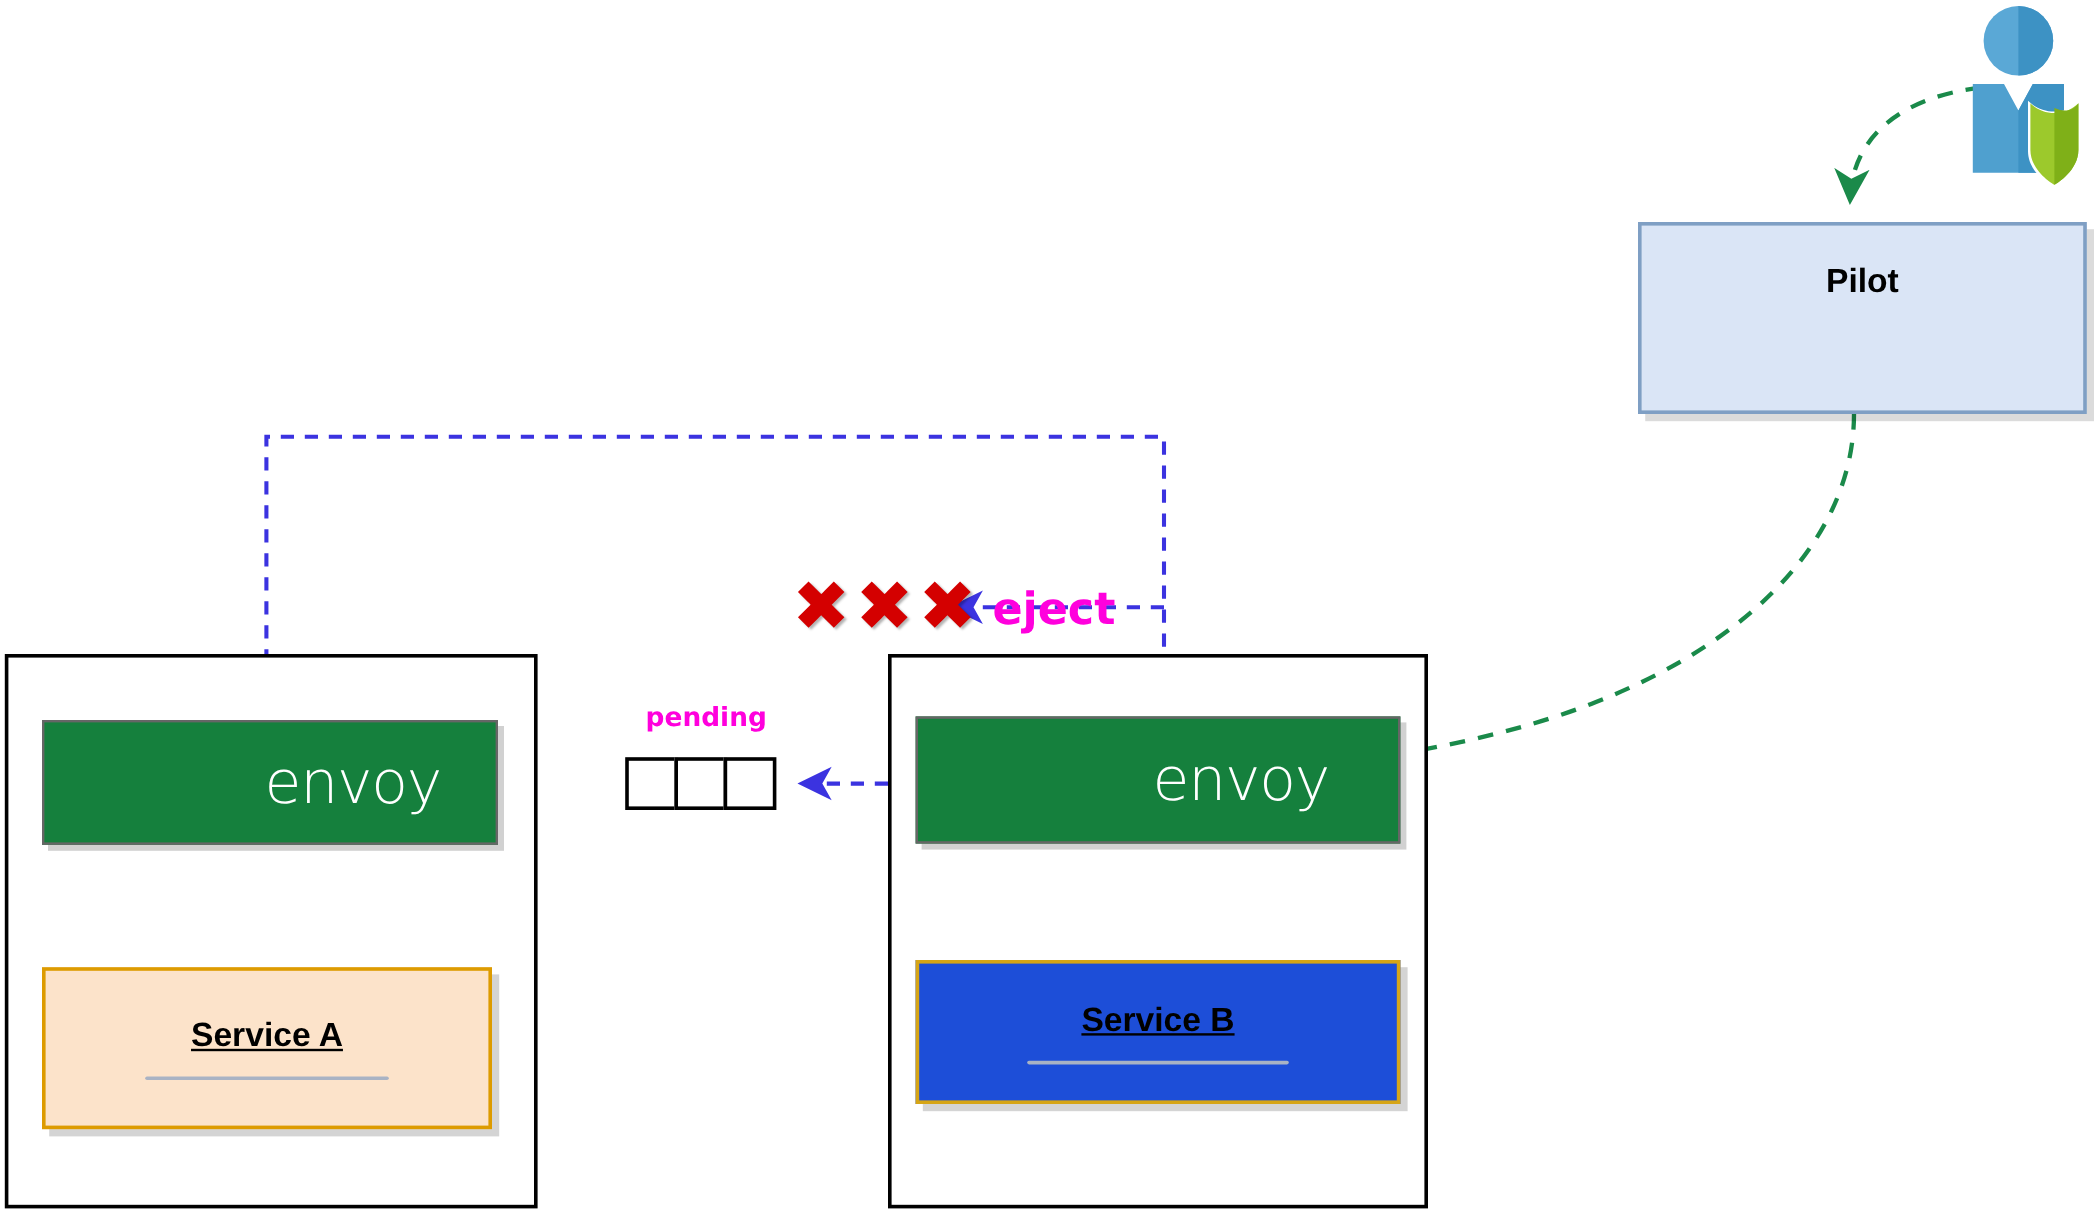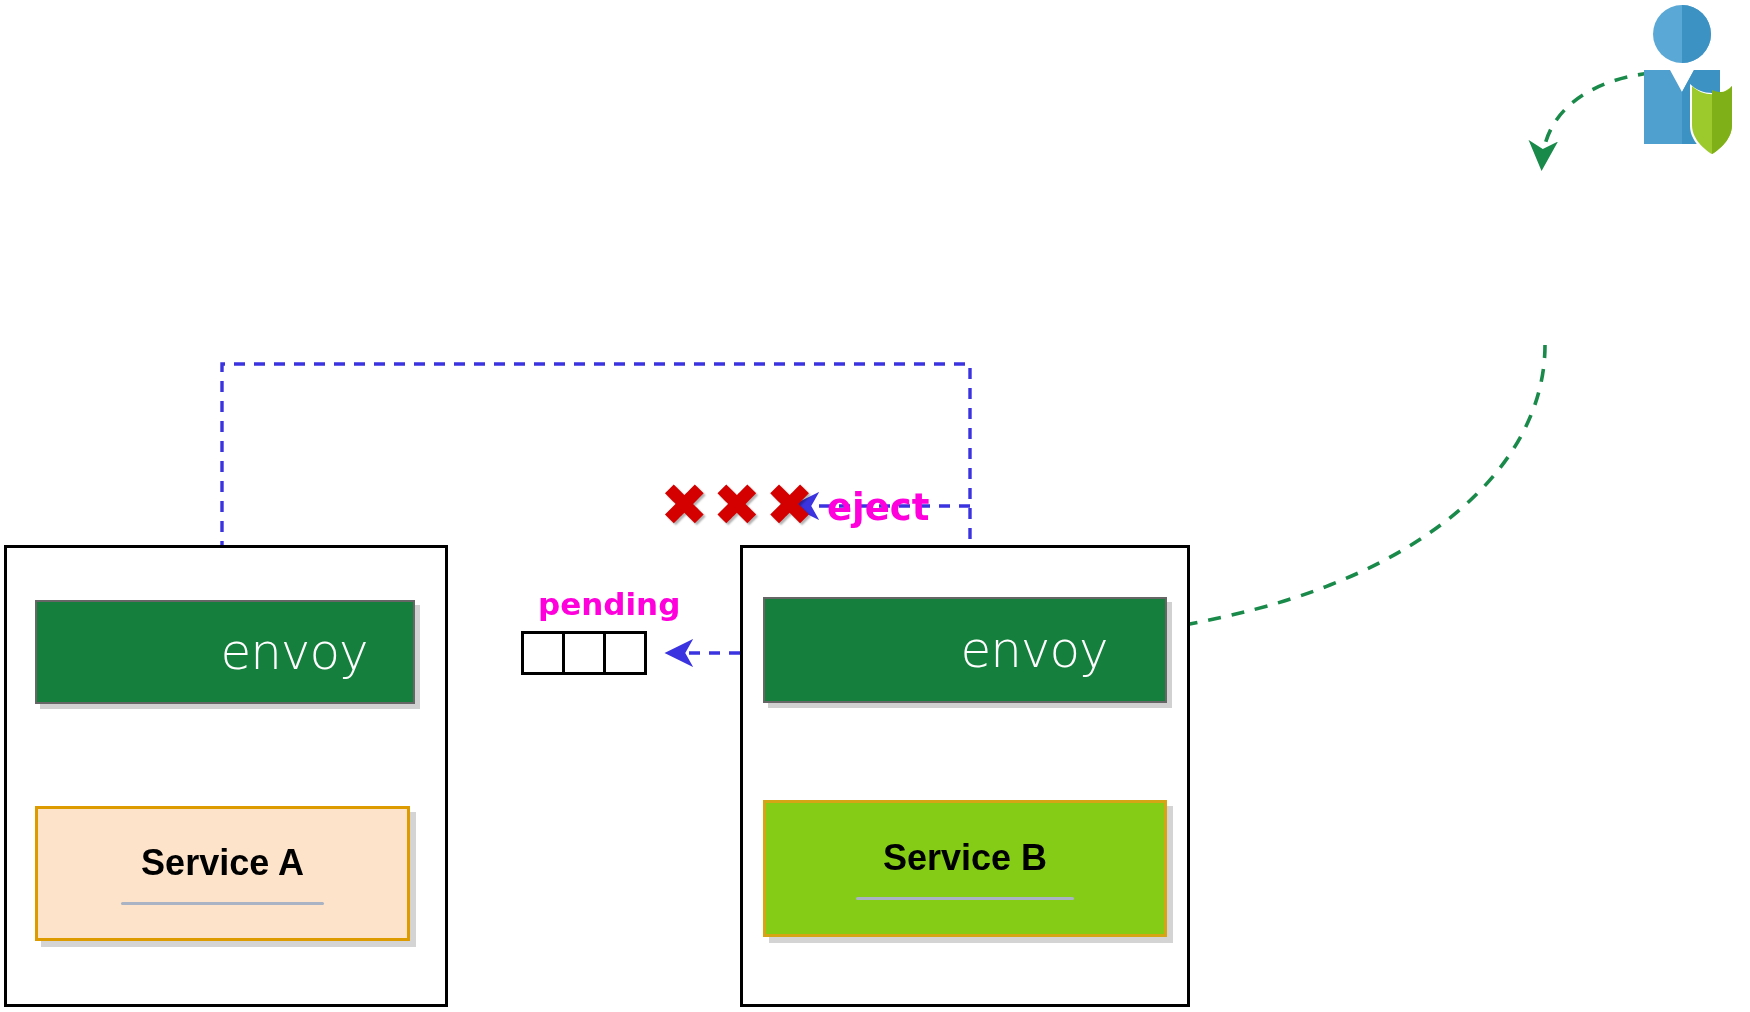--- a/index.html
+++ b/index.html
@@ -10,30 +10,30 @@
   .pod{position:absolute;border:3px solid #000000;background:#ffffff;box-sizing:border-box;}
 
   .envoy-bar{position:absolute;background:#15803d;border:2px solid #666666;box-sizing:border-box;
              box-shadow:5px 5px 0 rgba(0,0,0,0.18);display:flex;align-items:center;justify-content:center;gap:14px;}
   .envoy-word{color:#ffffff;font-size:50px;font-weight:300;letter-spacing:-1px;line-height:1;
               font-family:"DejaVu Sans",sans-serif;}
 
   .svc{position:absolute;box-sizing:border-box;border-width:3px;border-style:solid;
         box-shadow:6px 6px 0 rgba(0,0,0,0.17);display:flex;flex-direction:column;
         align-items:center;justify-content:center;}
-  .svc-title{font-size:36px;font-weight:bold;color:#000000;font-family:"Liberation Sans",sans-serif;}
+  .svc-title{font-size:28px;font-weight:bold;color:#000000;font-family:"Liberation Sans",sans-serif;text-decoration:underline;}
   .svc-rule{width:55%;height:3px;background:#a9b3c4;margin-top:18px;border-radius:2px;}
 
   .pilot{position:absolute;box-sizing:border-box;background:#dae5f6;border:3px solid #7f9fc4;
          box-shadow:6px 6px 0 rgba(0,0,0,0.14);display:flex;align-items:flex-start;justify-content:center;}
   .pilot-title{font-size:28px;font-weight:bold;color:#000000;margin-top:30px;
                font-family:"Liberation Sans",sans-serif;}
 
   .hand{font-family:"DejaVu Sans",sans-serif;font-weight:bold;color:#ff00dd;}
-  .lbl-pending{position:absolute;font-size:31px;text-align:right;}
+  .lbl-pending{position:absolute;font-size:22px;text-align:right;}
   .lbl-eject{position:absolute;font-size:37px;}
   .lbl-config{position:absolute;font-size:33px;text-align:center;line-height:1.14;white-space:pre-line;}
 
   .queue{position:absolute;display:flex;}
   .queue-cell{width:44px;height:44px;border:3px solid #000000;background:#ffffff;box-sizing:border-box;margin-left:-3px;}
   .queue-cell:first-child{margin-left:0;}
 
   .xmarks{position:absolute;display:flex;gap:4px;align-items:center;}
   .xmark{font-size:58px;line-height:1;color:#d40000;font-weight:bold;font-family:"DejaVu Sans",sans-serif;
          text-shadow:2px 2px 2px rgba(0,0,0,0.30);}
@@ -130,36 +130,39 @@
     <span class="svc-rule"></span>
   </div>
 
   <div class="pod" style="left:740px;top:545px;width:450px;height:462px;"></div>
 
   <div class="envoy-bar" style="left:763px;top:597px;width:404px;height:106px;">
     <span style="display:inline-block;width:124px;height:66px;"></span>
     <span class="envoy-word">envoy</span>
   </div>
 
-  <div class="svc" style="left:763px;top:800px;width:404px;height:137px;background:#84cc16;border-color:#d6a516;">
+  <div class="svc" style="left:763px;top:800px;width:404px;height:120px;background:#1d4ed8;border-color:#d6a516;">
     <span class="svc-title">Service B</span>
     <span class="svc-rule"></span>
   </div>
 
   <div class="lbl-pending hand" style="left:538px;top:586px;">pending</div>
 
   <div class="queue" style="left:521px;top:631px;">
     <div class="queue-cell"></div>
     <div class="queue-cell"></div>
     <div class="queue-cell"></div>
   </div>
 
   <div class="xmarks" style="left:660px;top:476px;">
     <span class="xmark">✖</span>
     <span class="xmark">✖</span>
     <span class="xmark">✖</span>
   </div>
 
   <div class="lbl-eject hand" style="left:827px;top:486px;">eject</div>
 
+  <div class="pilot" style="left:1365px;top:185px;width:374px;height:160px;">
+    <span class="pilot-title">Pilot</span>
+  </div>
 
 
 </div>
 
 </body></html>

